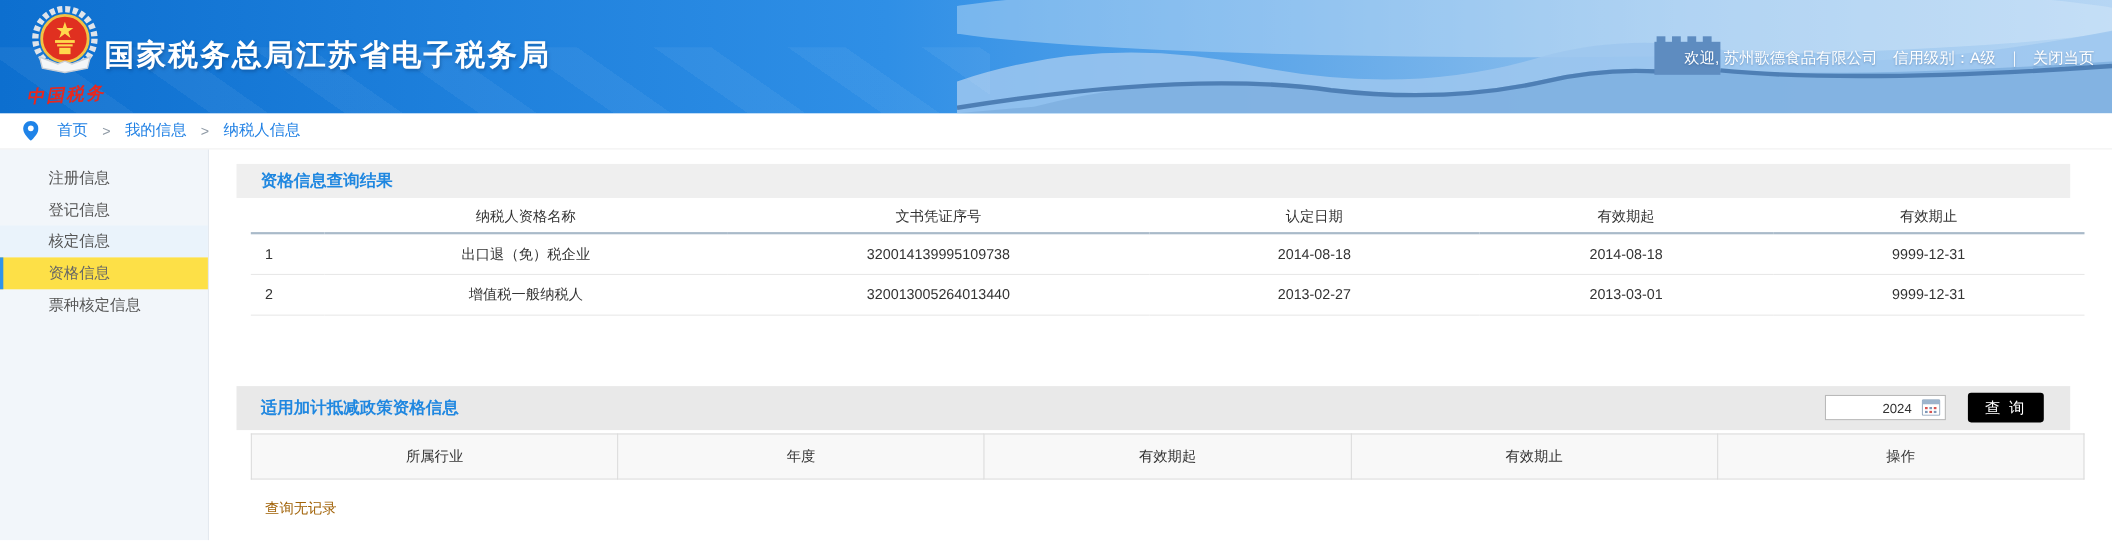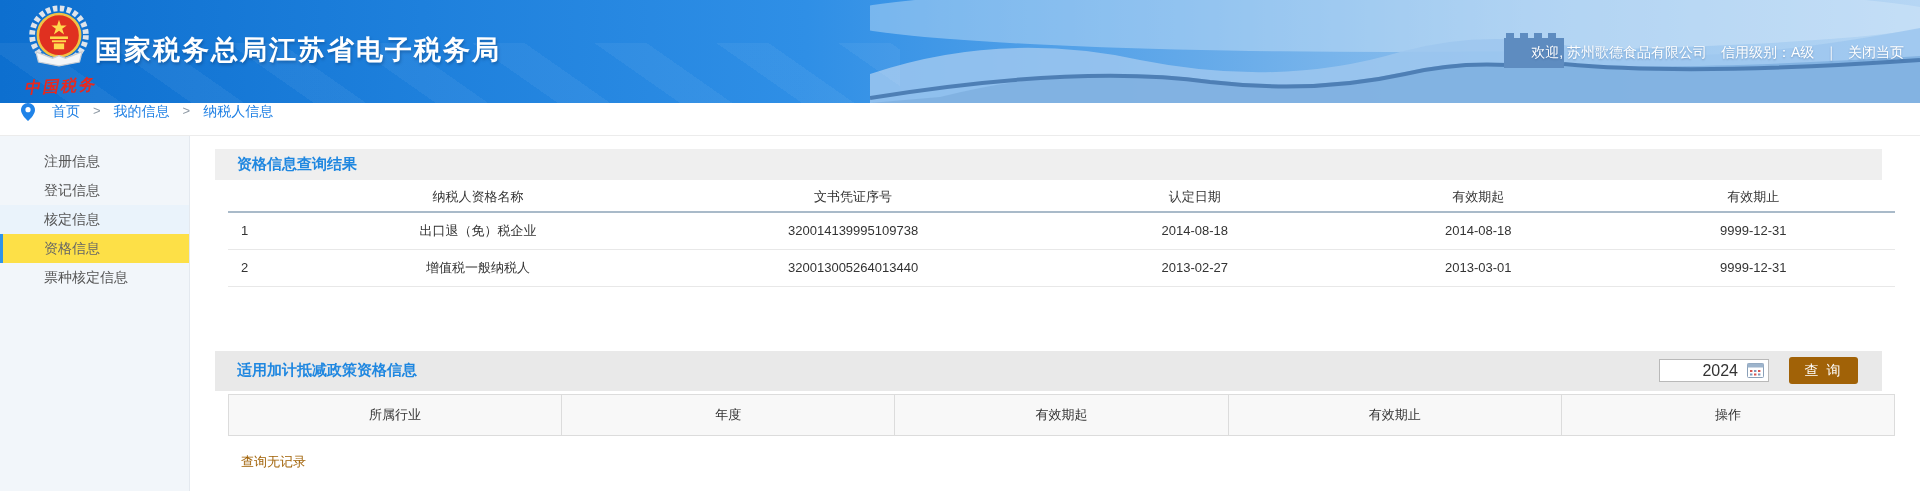--- a/index.html
+++ b/index.html
@@ -33,21 +33,21 @@
   .welcome-area {
     position:absolute; right:16px; top:44px; display:flex; align-items:center;
     color:#fff; font-size:14px; text-shadow:0 1px 2px rgba(0,40,90,.3); white-space:nowrap;
   }
   .welcome-area .credit { margin-left:14px; }
   .welcome-area .sep  { margin:0 10px; }
   .welcome-area .close-link { cursor:pointer; }
   
   .breadcrumb {
     height:33px; background:#fff; border-bottom:1px solid #ececec;
-    display:flex; padding-left:21px; font-size:14px;
+    display:flex; align-items:center; padding-left:21px; font-size:14px;
   }
   .breadcrumb .pin { width:14px; height:18px; margin-right:17px; }
   .breadcrumb .crumb { color:#2080e4; cursor:pointer; }
   .breadcrumb .crumb-sep { color:#8f9aa5; margin:0 13px; font-size:13px; }
   
   .body-row { display:flex; height:355px; }
   .sidebar {
     width:190px; background:#f2f6fa; border-right:1px solid #e4e9ef; padding-top:11px; flex:none;
   }
   .side-item {
@@ -74,27 +74,27 @@
   .t1 th {
     font-weight:normal; height:30px; text-align:center; color:#333;
     border-bottom:2px solid #a9bac9;
   }
   .t1 td { height:37px; text-align:center; border-bottom:1px solid #e8e8e8; }
   .t1 .seq { text-align:left; padding-left:13px; }
   
   .year-wrap { position:relative; width:110px; height:23px; margin-left:auto; }
   .year-input {
     width:100%; height:100%; border:1px solid #b9b9b9; background:#fff;
-    text-align:right; padding-right:30px; font-size:16px; color:#333;
+    text-align:right; padding-right:30px; font-size:12px; color:#333;
     font-family:inherit;
   }
   .calendar-icon { position:absolute; right:5px; top:4px; width:17px; height:15px; cursor:pointer; }
   .search-btn {
     width:69px; height:27px; margin:0 24px 0 20px; border:none; border-radius:3px;
-    background:#a16207; color:#fff; font-size:14px; letter-spacing:2px;
+    background:#000000; color:#fff; font-size:14px; letter-spacing:2px;
     cursor:pointer; font-family:inherit;text-align:center;
   }
   
   .t2 {
     width:1667px; margin:3px 0 0 38px; border-collapse:collapse; table-layout:fixed;
     font-size:13px; color:#333;
   }
   .t2 th {
     font-weight:normal; height:41px; background:#f8f8f8; border:1px solid #dcdcdc; text-align:center;
   }

